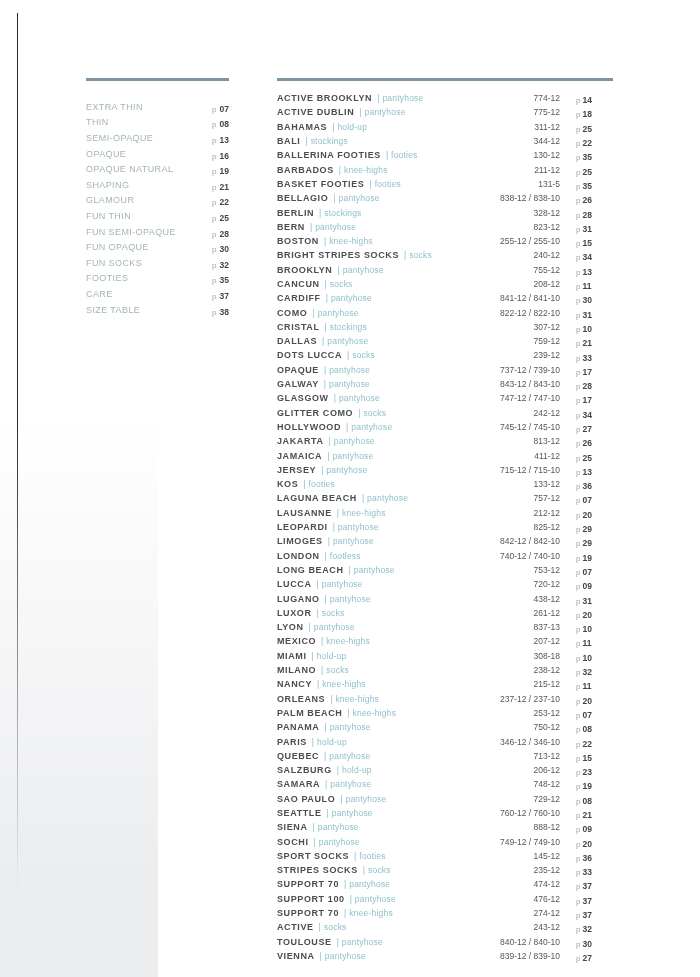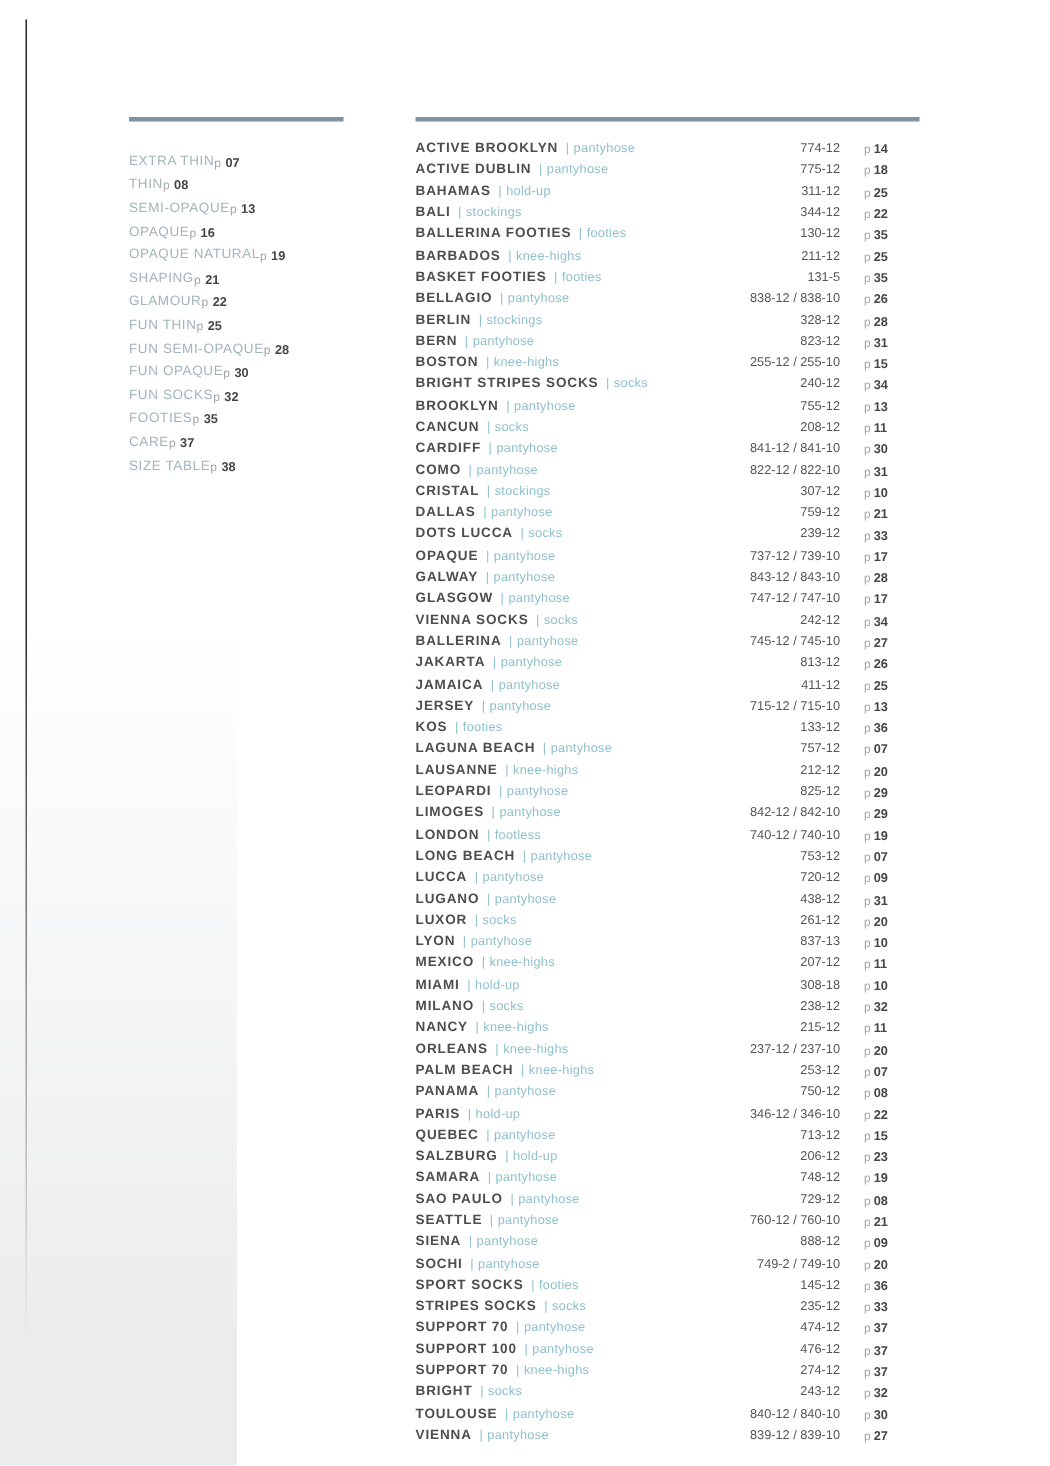--- a/index.html
+++ b/index.html
@@ -20,21 +20,21 @@
     position:absolute;left:17px;top:13px;width:1px;height:949px;
     background:#26282d;
   }
   
   .sidebar{
     position:absolute;left:86px;top:78px;width:143px;
   }
   .rule{height:3px;background:#7e95a1;}
   .sidebar .rule{margin-bottom:18px;}
   .sidebar-item{
-    display:flex;align-items:center;
+    display:flex;justify-content:space-between;align-items:center;
     height:15.6px;
   }
   .sidebar-item .cat-label{
     font-size:9px;letter-spacing:0.4px;color:#a3b4bb;white-space:nowrap;
   }
   .pageref{white-space:nowrap;}
   .pageref .p-letter{font-size:8px;color:#a3a4a6;}
   .pageref .p-num{font-size:8.5px;color:#434547;font-weight:bold;margin-left:3px;}
   
   .main{
@@ -280,28 +280,28 @@
         <span class="pageref"><span class="p-letter">p</span><span class="p-num">28</span></span>
       </div>
       <div class="index-row">
         <span class="prod-name">GLASGOW</span>
         <span class="prod-sep">|</span>
         <span class="prod-type">pantyhose</span>
         <span class="art-no">747-12 / 747-10</span>
         <span class="pageref"><span class="p-letter">p</span><span class="p-num">17</span></span>
       </div>
       <div class="index-row">
-        <span class="prod-name">VIENNA SOCKS</span>
+        <span class="prod-name">GLITTER COMO</span>
         <span class="prod-sep">|</span>
         <span class="prod-type">socks</span>
         <span class="art-no">242-12</span>
         <span class="pageref"><span class="p-letter">p</span><span class="p-num">34</span></span>
       </div>
       <div class="index-row">
-        <span class="prod-name">BALLERINA</span>
+        <span class="prod-name">HOLLYWOOD</span>
         <span class="prod-sep">|</span>
         <span class="prod-type">pantyhose</span>
         <span class="art-no">745-12 / 745-10</span>
         <span class="pageref"><span class="p-letter">p</span><span class="p-num">27</span></span>
       </div>
       <div class="index-row">
         <span class="prod-name">JAKARTA</span>
         <span class="prod-sep">|</span>
         <span class="prod-type">pantyhose</span>
         <span class="art-no">813-12</span>
@@ -493,21 +493,21 @@
         <span class="prod-name">SIENA</span>
         <span class="prod-sep">|</span>
         <span class="prod-type">pantyhose</span>
         <span class="art-no">888-12</span>
         <span class="pageref"><span class="p-letter">p</span><span class="p-num">09</span></span>
       </div>
       <div class="index-row">
         <span class="prod-name">SOCHI</span>
         <span class="prod-sep">|</span>
         <span class="prod-type">pantyhose</span>
-        <span class="art-no">749-2 / 749-10</span>
+        <span class="art-no">749-12 / 749-10</span>
         <span class="pageref"><span class="p-letter">p</span><span class="p-num">20</span></span>
       </div>
       <div class="index-row">
         <span class="prod-name">SPORT SOCKS</span>
         <span class="prod-sep">|</span>
         <span class="prod-type">footies</span>
         <span class="art-no">145-12</span>
         <span class="pageref"><span class="p-letter">p</span><span class="p-num">36</span></span>
       </div>
       <div class="index-row">
@@ -532,21 +532,21 @@
         <span class="pageref"><span class="p-letter">p</span><span class="p-num">37</span></span>
       </div>
       <div class="index-row">
         <span class="prod-name">SUPPORT 70</span>
         <span class="prod-sep">|</span>
         <span class="prod-type">knee-highs</span>
         <span class="art-no">274-12</span>
         <span class="pageref"><span class="p-letter">p</span><span class="p-num">37</span></span>
       </div>
       <div class="index-row">
-        <span class="prod-name">BRIGHT</span>
+        <span class="prod-name">ACTIVE</span>
         <span class="prod-sep">|</span>
         <span class="prod-type">socks</span>
         <span class="art-no">243-12</span>
         <span class="pageref"><span class="p-letter">p</span><span class="p-num">32</span></span>
       </div>
       <div class="index-row">
         <span class="prod-name">TOULOUSE</span>
         <span class="prod-sep">|</span>
         <span class="prod-type">pantyhose</span>
         <span class="art-no">840-12 / 840-10</span>

